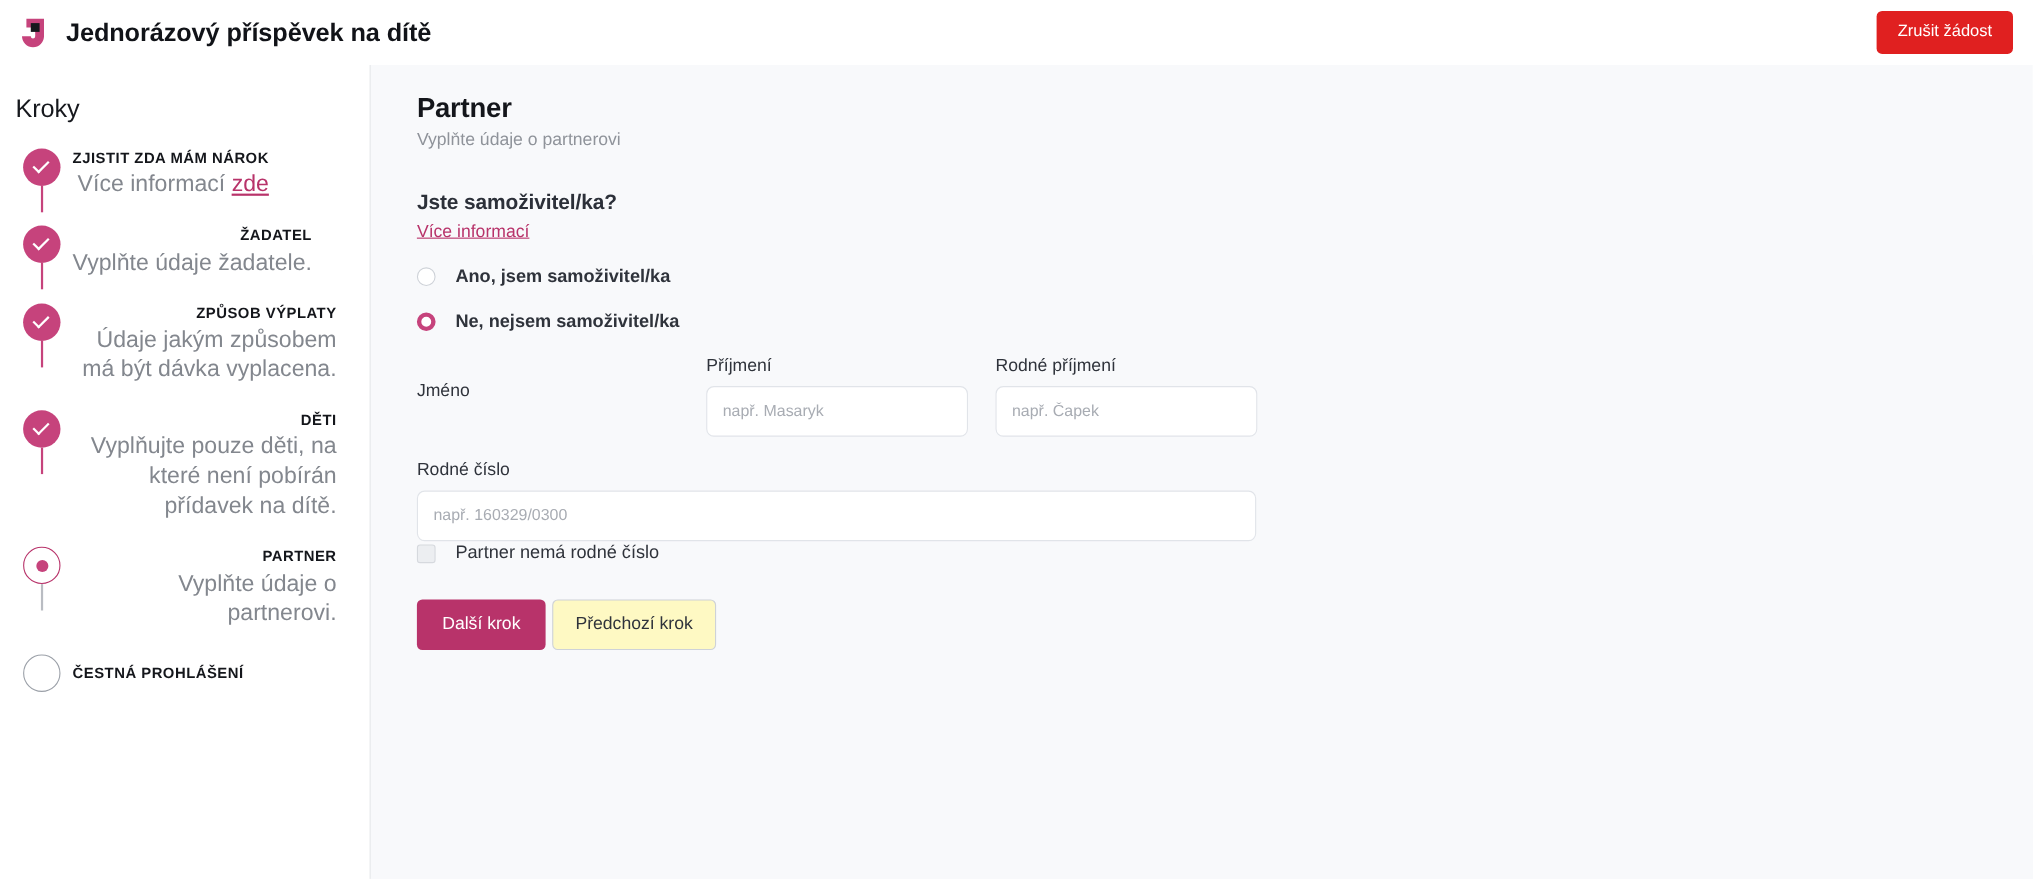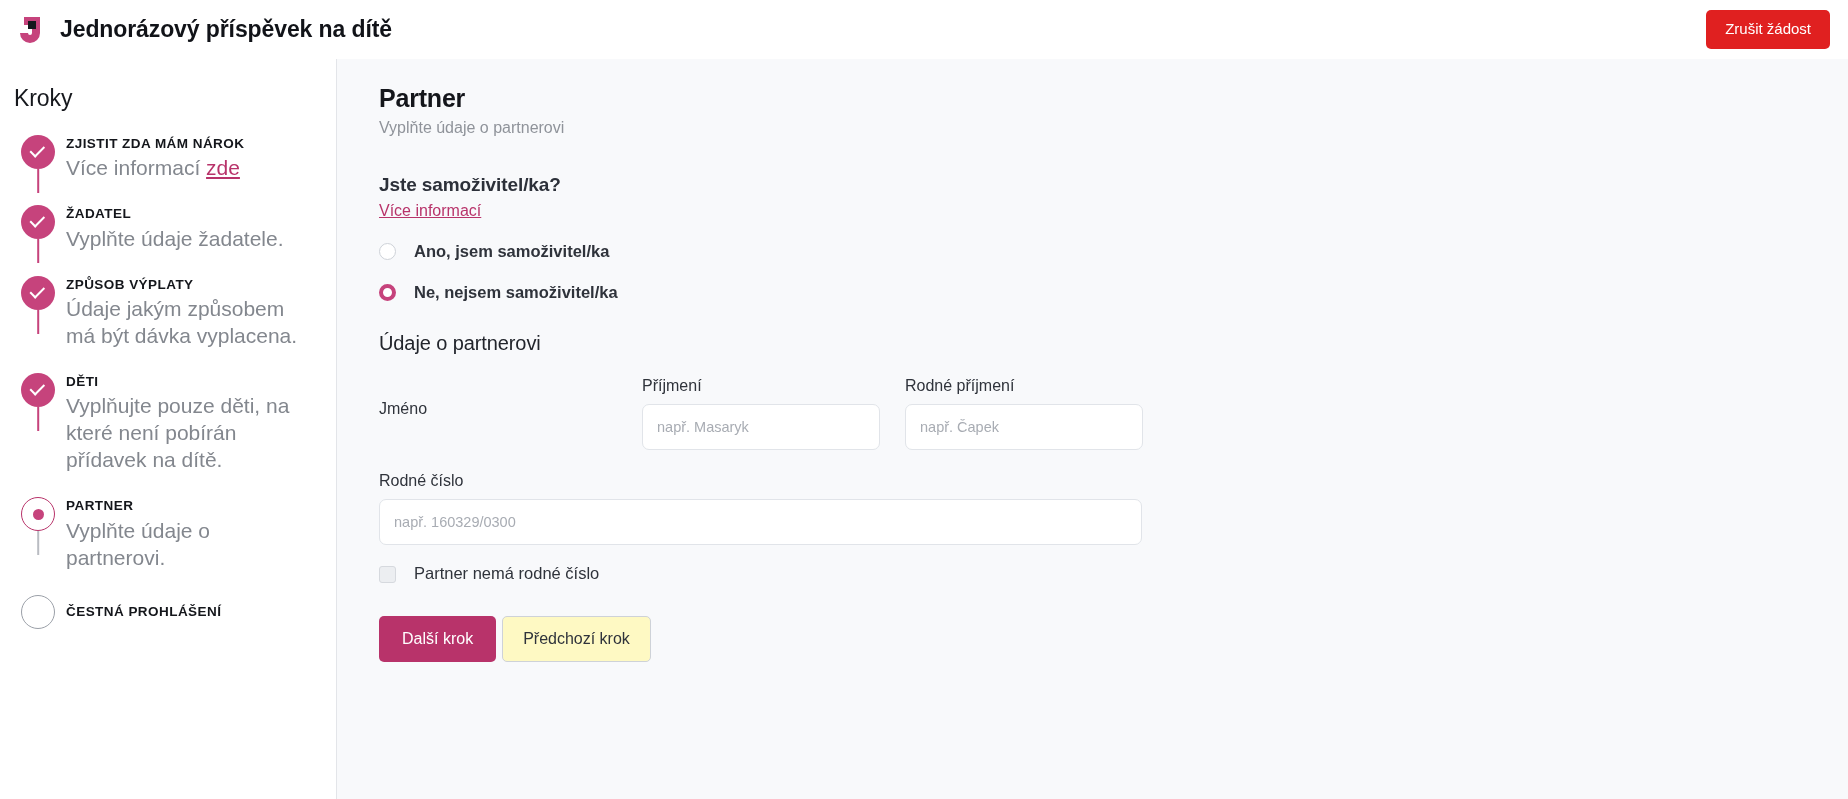--- a/index.html
+++ b/index.html
@@ -115,21 +115,21 @@
   .connector {
     position: absolute;
     left: 50%;
     transform: translateX(-50%);
     width: 1.6px;
     z-index: 1;
   }
   .connector.pink { background: #c6437c; }
   .connector.gray { background: #b9bcc2; }
 
-  .step-text { padding-left: 4px; padding-top: 2px; }
+  .step-text { padding-left: 4px; padding-top: 2px; text-align: right; }
   .step-name {
     font-size: 13.5px;
     font-weight: bold;
     letter-spacing: 0.45px;
     color: #14161b;
     text-transform: uppercase;
     line-height: 1.35;
   }
   .step-desc {
     font-size: 21px;
@@ -223,21 +223,21 @@
     font-size: 14.5px;
     font-family: "Liberation Sans", sans-serif;
     color: #2f333b;
     outline: none;
     width: 100%;
   }
   .field input::placeholder { color: #a8acb3; }
   .check-row {
     display: flex;
     align-items: flex-end;
-    margin-top: 19px;
+    margin-top: 1px;
     cursor: pointer;
   }
   .checkbox {
     width: 17px; height: 17px;
     border: 1.4px solid #d6d9de;
     border-radius: 3px;
     background: #eceef1;
     flex: 0 0 17px;
   }
   .check-label {
@@ -366,21 +366,20 @@
 
       <div class="radio-row">
         <span class="radio off"></span>
         <span class="radio-label">Ano, jsem samoživitel/ka</span>
       </div>
       <div class="radio-row">
         <span class="radio on"></span>
         <span class="radio-label">Ne, nejsem samoživitel/ka</span>
       </div>
 
-      <div class="section-title">Údaje o partnerovi</div>
 
       <div class="fields-row">
         <div class="field third">
           <label class="field-label">Jméno</label>
         </div>
         <div class="field third">
           <label class="field-label">Příjmení</label>
           <input type="text" placeholder="např. Masaryk" style="">
         </div>
         <div class="field third">

